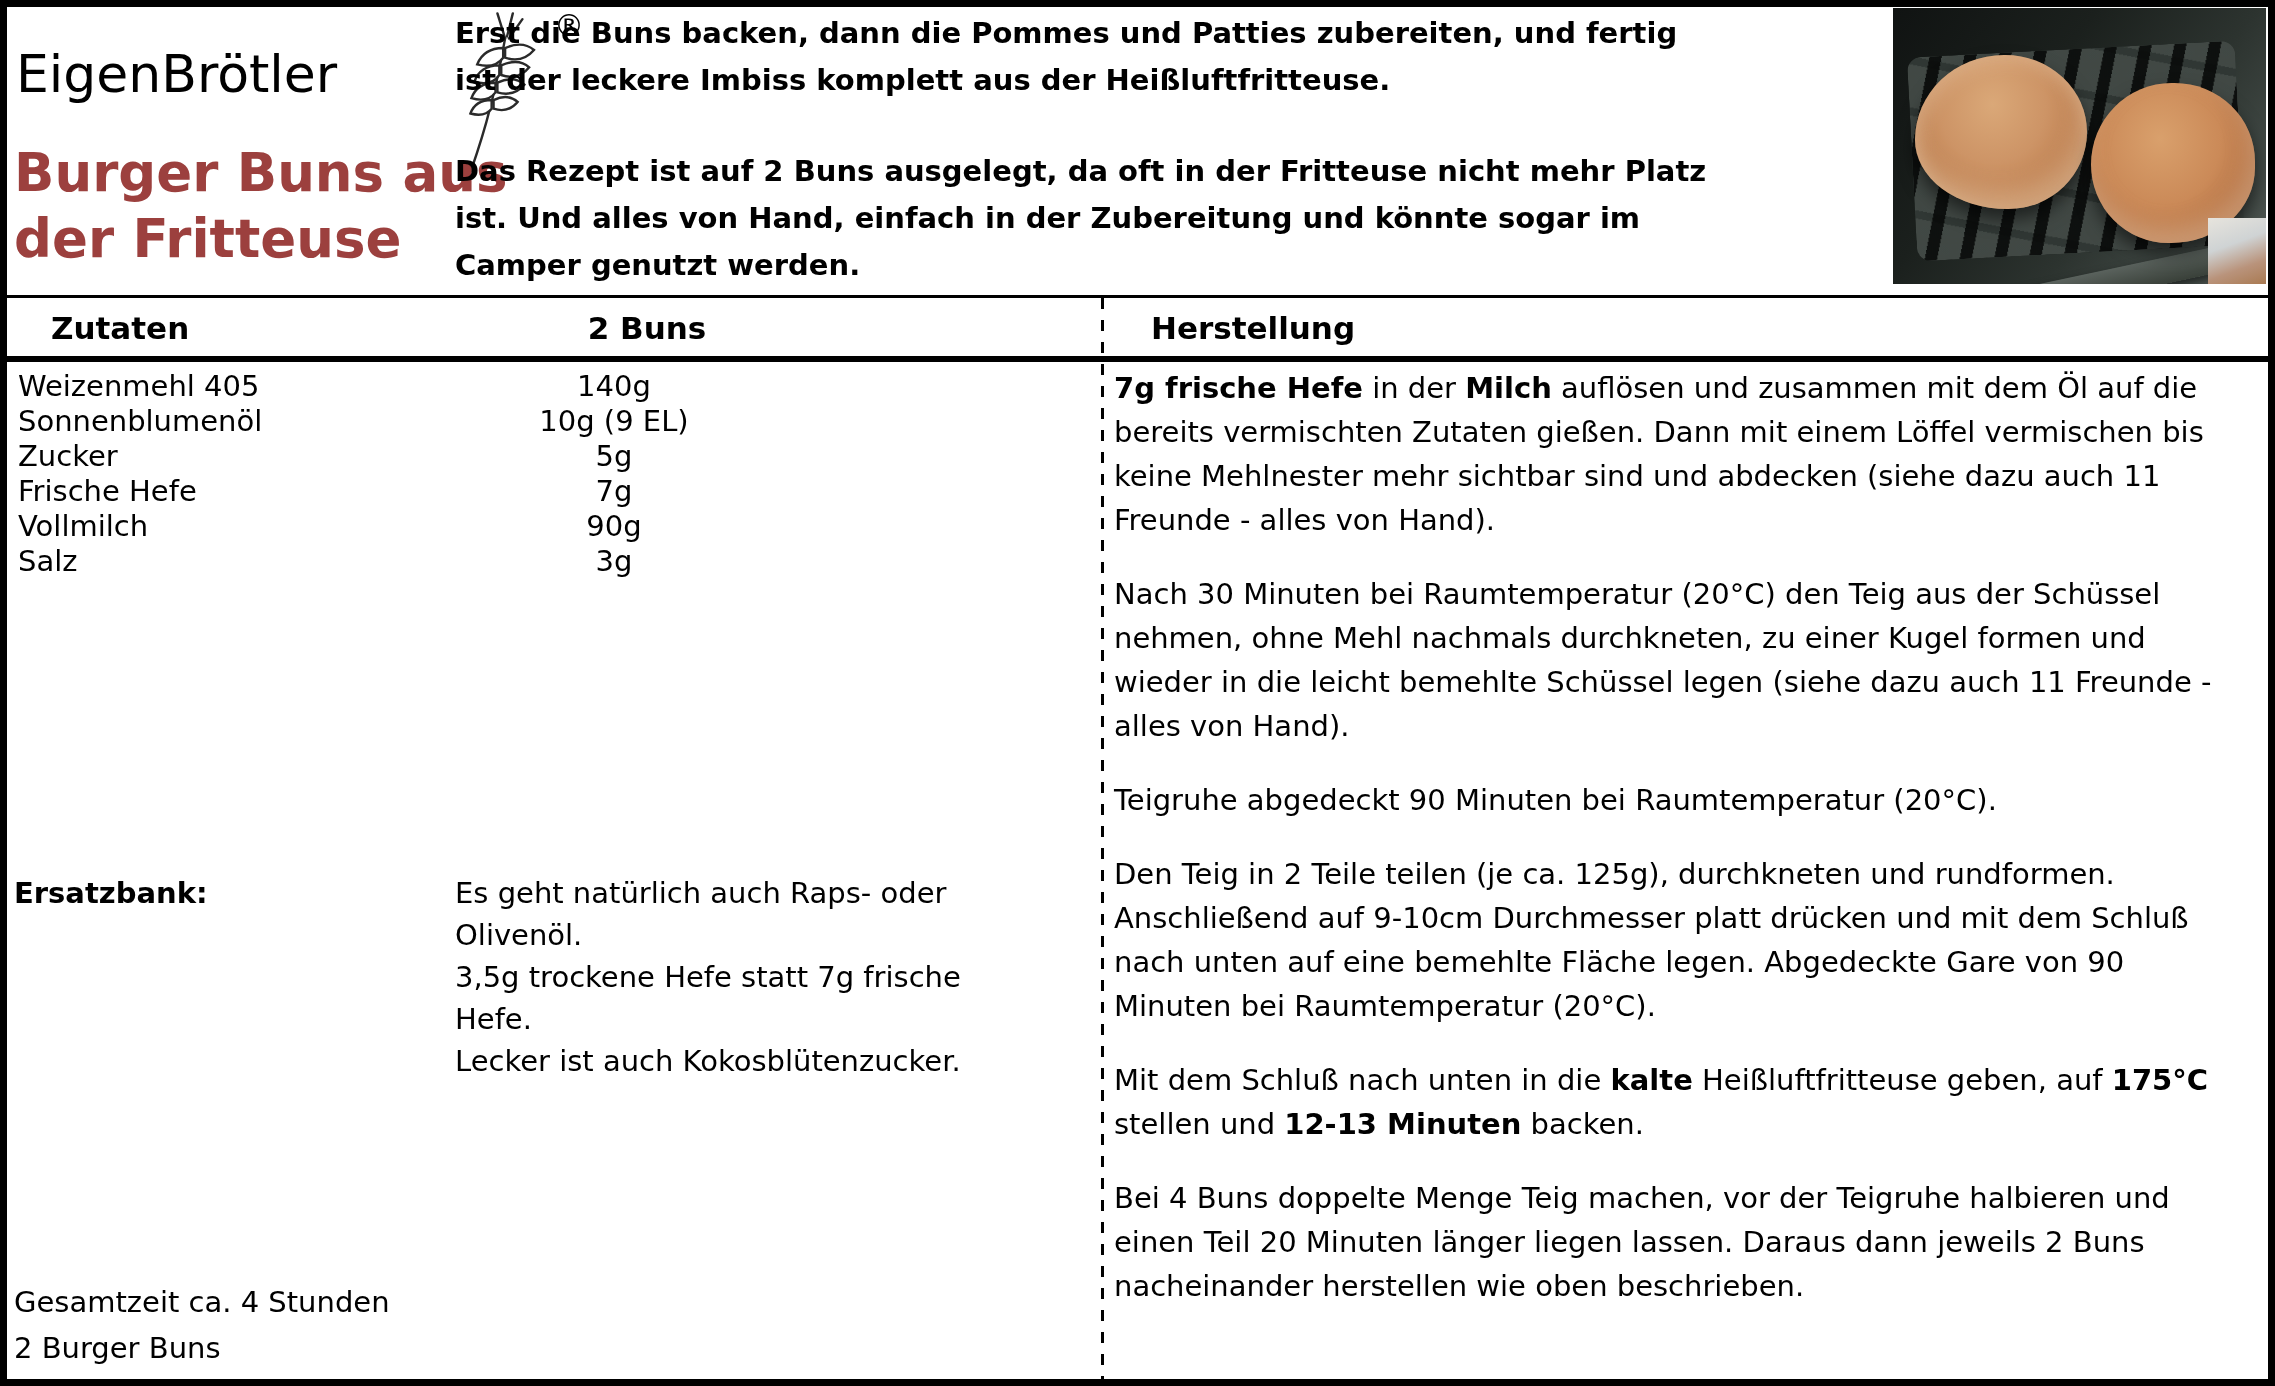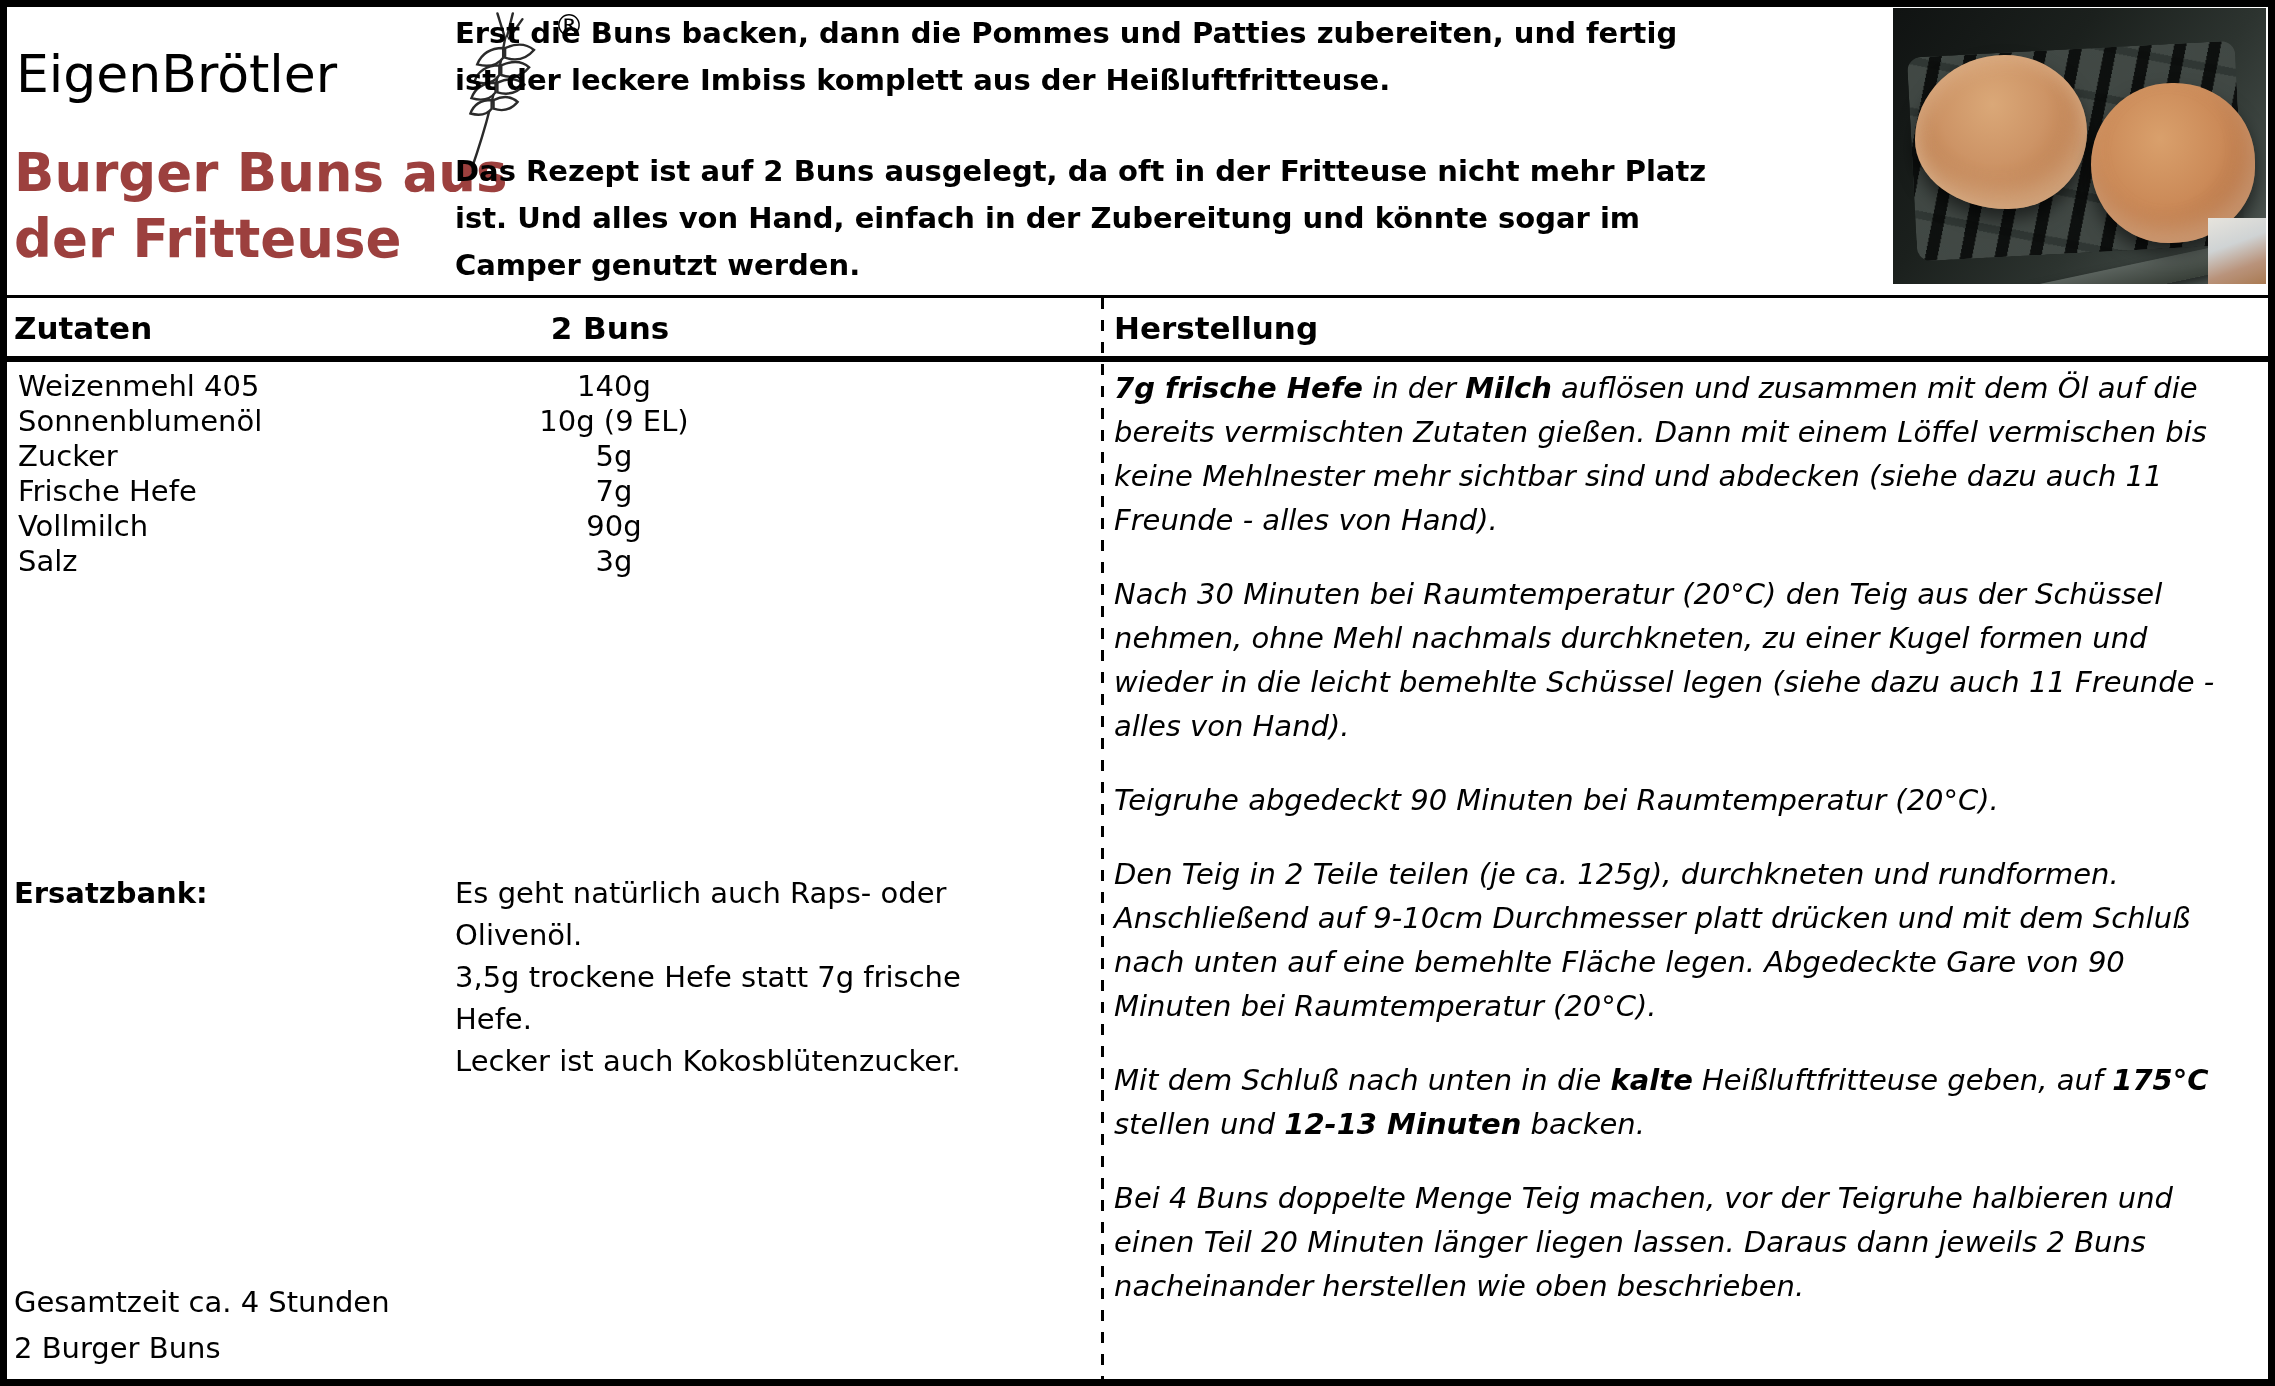--- a/index.html
+++ b/index.html
@@ -34,38 +34,38 @@
        background:radial-gradient(ellipse at 42% 35%,#d9a06c 0%,#cb8a58 45%,#b26f42 75%,#975832 95%);
        box-shadow:inset -5px -14px 22px rgba(240,222,195,.35), 0 10px 18px rgba(0,0,0,.55);}
   .corner{position:absolute;right:0;bottom:0;width:58px;height:66px;
        background:linear-gradient(160deg,#e7e4dd 0%,#cfd3d4 40%,#b9937b 72%,#a97a52 100%);}
   
   .rule-thin{position:absolute;left:0;top:295px;width:100%;height:3px;background:#000;}
   .rule-thick{position:absolute;left:0;top:356px;width:100%;height:6px;background:#000;}
   .vdash{position:absolute;left:1101px;top:298px;height:1081px;width:3px;
          background:repeating-linear-gradient(to bottom,#000 0 11px,transparent 11px 22px);}
   
-  .col-head{position:absolute;top:310px;font-weight:bold;font-size:31px;white-space:nowrap;}
+  .col-head{position:absolute;top:310px;font-weight:bold;font-size:31px;white-space:nowrap;margin-left:37px;}
   .col-head.zutaten{left:14px;}
   .col-head.buns{left:380px;width:460px;text-align:center;}
   .col-head.herstellung{left:1114px;}
   
   .ingredients{position:absolute;left:14px;top:368px;width:830px;font-size:29px;}
   .ing-row{display:flex;height:35px;align-items:center;justify-content:flex-end;}
   .ing-name{flex:0 0 366px;white-space:nowrap;}
   .ing-amount{flex:0 0 460px;text-align:center;white-space:nowrap;}
   
   .ersatz-label{position:absolute;left:14px;top:876px;font-weight:bold;font-size:29px;}
   .ersatz-body{position:absolute;left:455px;top:872px;width:565px;font-size:29px;line-height:42px;}
   .ersatz-body p{margin:0;}
   
   .summary{position:absolute;left:14px;top:1279px;font-weight:normal;font-size:29px;line-height:46px;white-space:nowrap;}
   
   .steps{position:absolute;left:1114px;top:366px;width:1125px;font-size:29px;line-height:44px;}
-  .step{margin:0 0 30px 0;font-style:italic;}
+  .step{margin:0 0 30px 0;}
   .step:last-child{margin-top:12px;}
   .step b{font-weight:bold;}
 </style>
 </head>
 <body>
 
 <div class="page" style="--accent: #9c403e;">
 
   <span class="brand-text">EigenBrötler</span>
   <svg class="wheat" viewBox="0 0 135 190" fill="none" stroke="#2a2a2a" stroke-width="2.5" stroke-linecap="round">

